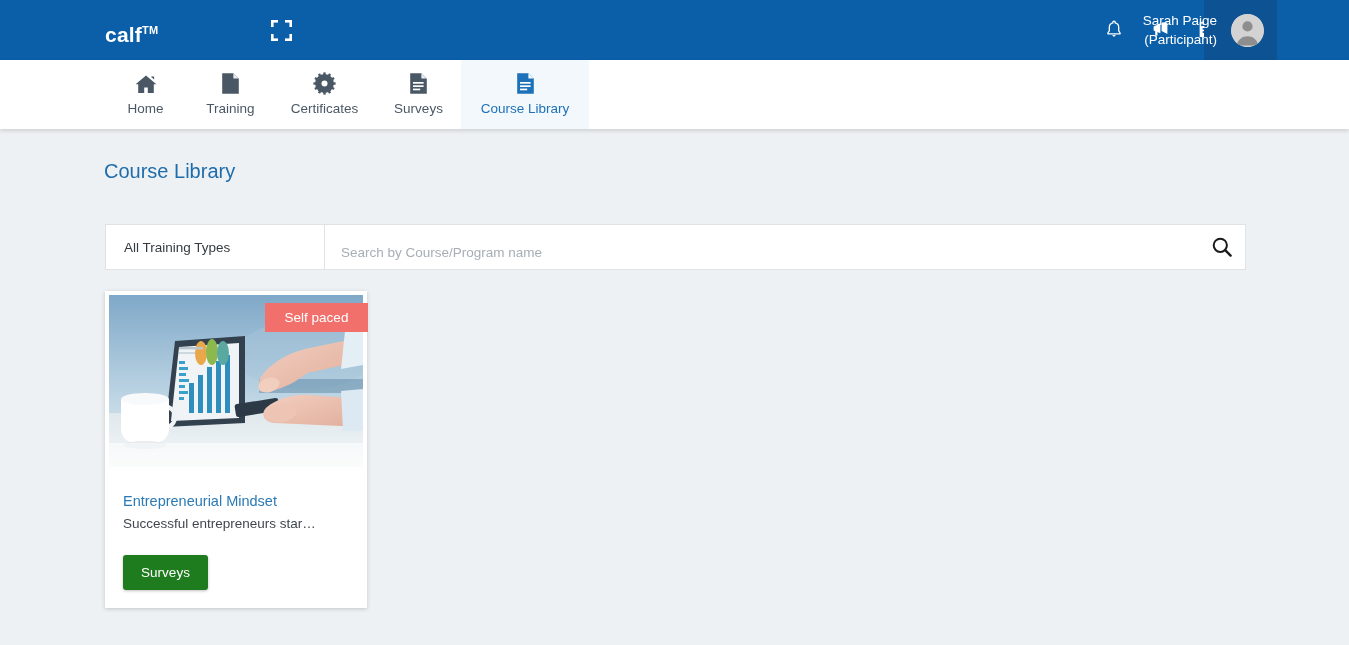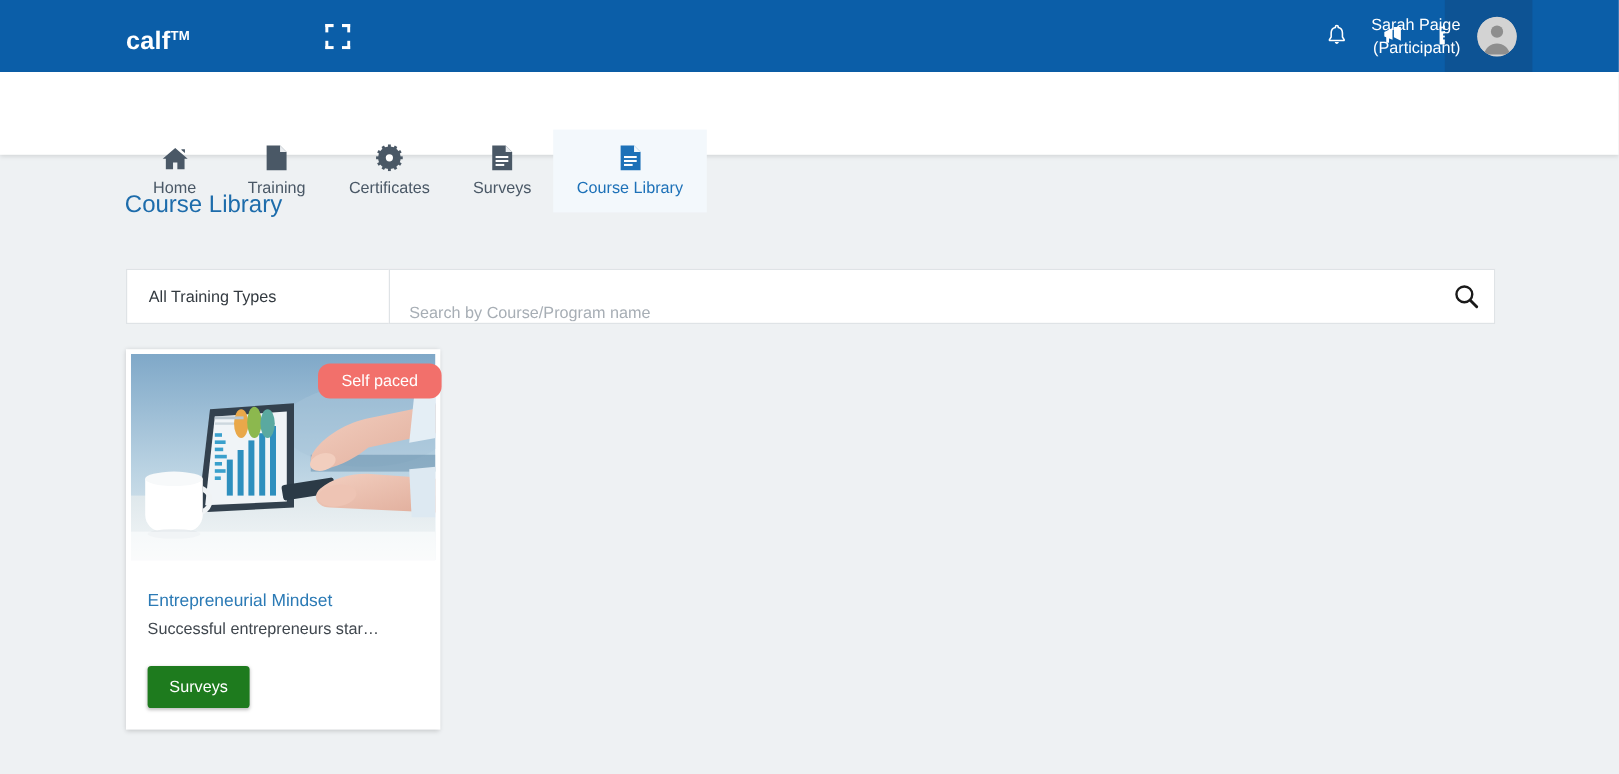--- a/index.html
+++ b/index.html
@@ -112,21 +112,20 @@
     background: #ffffff;
     box-shadow: 0 2px 4px rgba(0,0,0,.13);
     z-index: 3;
   }
   .navitems {
     position: absolute;
     left: 103px;
     top: 0;
     height: 69px;
     display: flex;
-    margin-top: 48px;
   }
   .navitem {
     width: 85px;
     height: 69px;
     display: flex;
     flex-direction: column;
     align-items: center;
     justify-content: center;
     cursor: pointer;
     text-decoration: none;
@@ -199,21 +198,21 @@
     top: 0;
     width: 922px;
     height: 46px;
     background: #ffffff;
     border: 1px solid #dfe3e6;
     box-sizing: border-box;
   }
   .search-input {
     position: absolute;
     left: 14px;
-    top: 12px;
+    top: 4px;
     width: 850px;
     height: 44px;
     border: 0;
     outline: 0;
     background: transparent;
     font-family: "Liberation Sans", sans-serif;
     font-size: 13.5px;
     color: #333a40;
   }
   .search-input::placeholder { color: #a7aeb5; }
@@ -255,21 +254,20 @@
     top: 12px;
     width: 103px;
     height: 29px;
     background: #f2706b;
     color: #ffffff;
     font-size: 13.5px;
     line-height: 29px;
     text-align: center;
     box-sizing: border-box;
     z-index: 2;
-    border-radius: 10px;
   }
   .card-title {
     position: absolute;
     left: 18px;
     top: 200px;
     font-size: 14.5px;
     color: #2b7ab5;
     line-height: 20px;
     cursor: pointer;
     white-space: nowrap;

